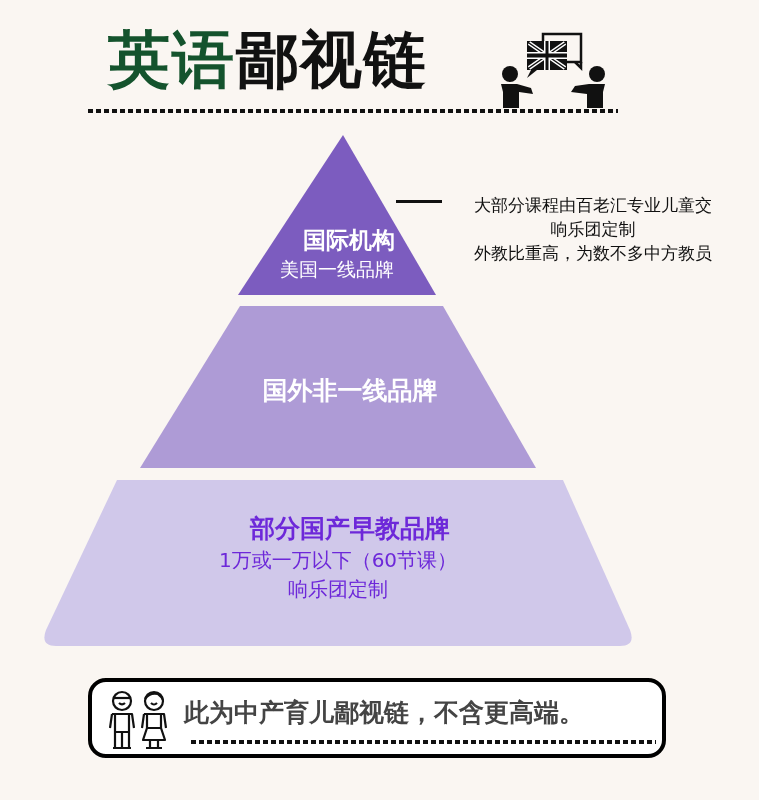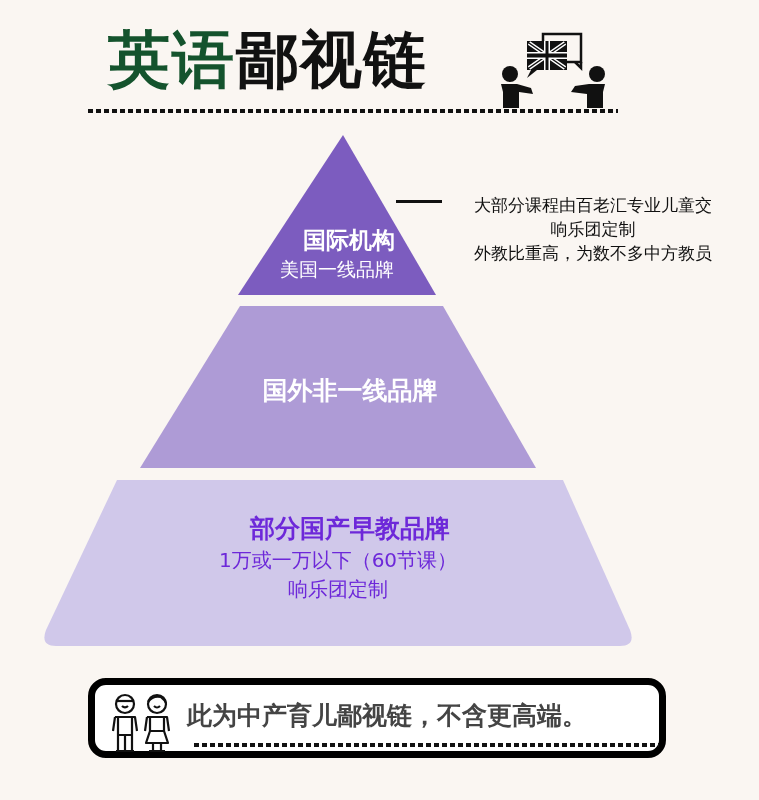--- a/index.html
+++ b/index.html
@@ -6,21 +6,21 @@
     body{width:759px;height:800px;background:#faf6f2;position:relative;overflow:hidden;font-family:"DejaVu Sans",sans-serif;}
     .abs{position:absolute;}
     #title{left:108px;top:22px;font-size:62px;font-weight:bold;letter-spacing:2px;line-height:76px;white-space:nowrap;}
     #title .purple{color:#14532d;}
     #title .black{color:#111;}
     .dots{position:absolute;height:4px;background-image:linear-gradient(to right,#111 0,#111 5px,transparent 5px);background-size:8px 4px;background-repeat:repeat-x;}
     .tier-text{position:absolute;text-align:center;white-space:nowrap;}
     .bold{font-weight:bold;margin-left:24px;}
     .note{position:absolute;left:448px;top:193px;width:290px;text-align:center;font-size:17px;line-height:24px;color:#111;}
     .note div{white-space:nowrap;}
-    #footer{left:88px;top:678px;width:578px;height:80px;border:7px solid #000000;border-radius:18px;background:#fff;box-sizing:border-box;}
+    #footer{left:88px;top:678px;width:578px;height:80px;border:4px solid #000000;border-radius:18px;background:#fff;box-sizing:border-box;}
     #footer-text{left:92px;top:14px;font-size:25px;font-weight:bold;color:#444;white-space:nowrap;}
   </style>
 </head>
 <body>
 
 <div id="title" class="abs">
   <span class="purple">英语</span><span class="black">鄙视链</span>
 </div>
 
 <svg class="abs" style="left:495px;top:32px;" width="120" height="76" viewBox="0 0 120 76">

